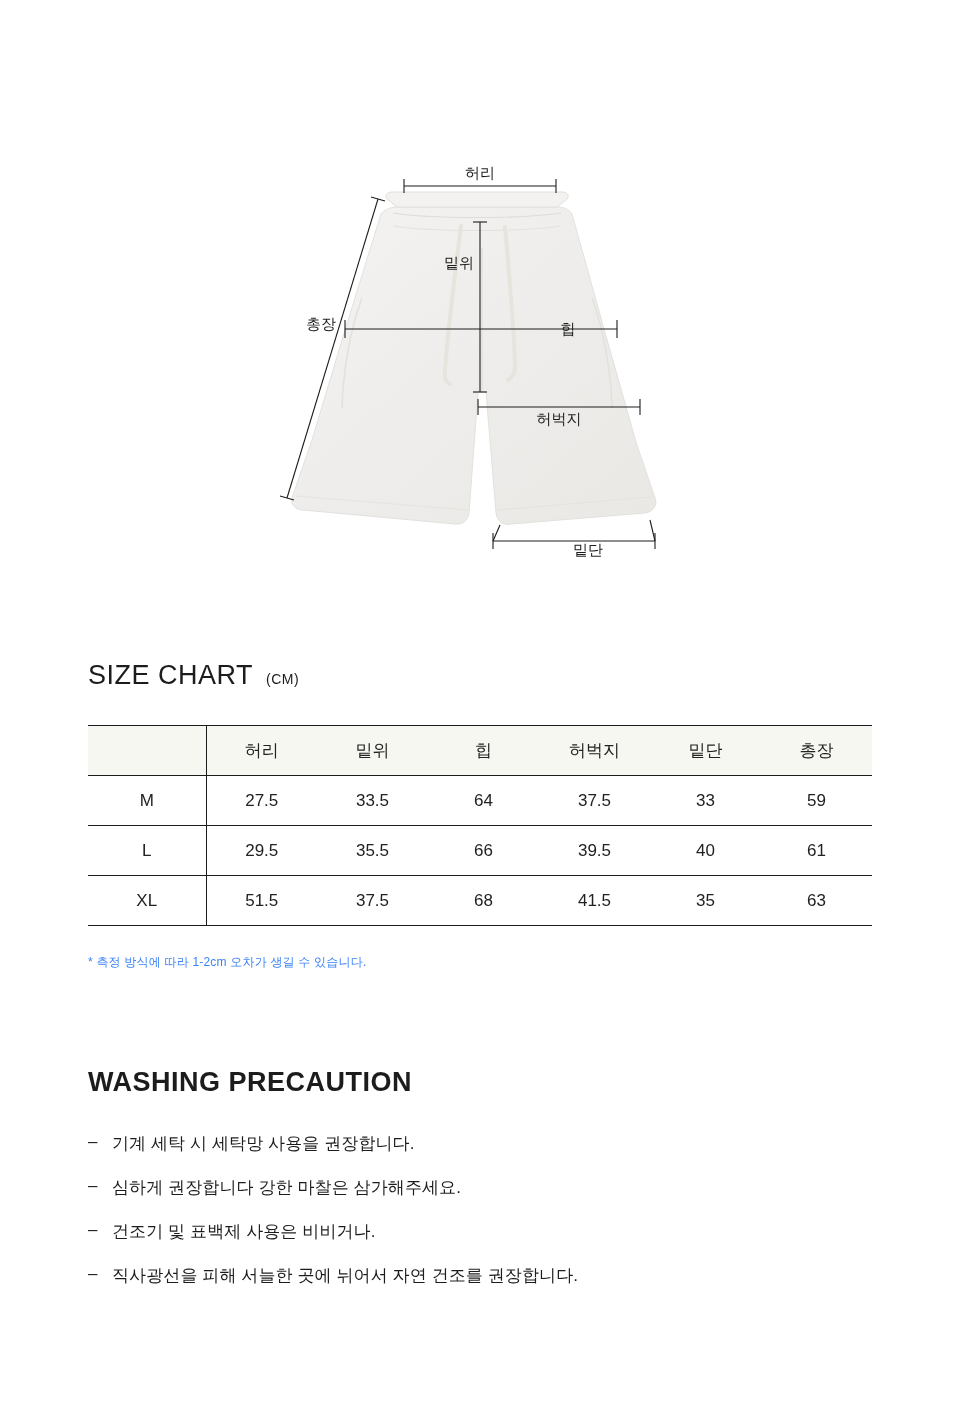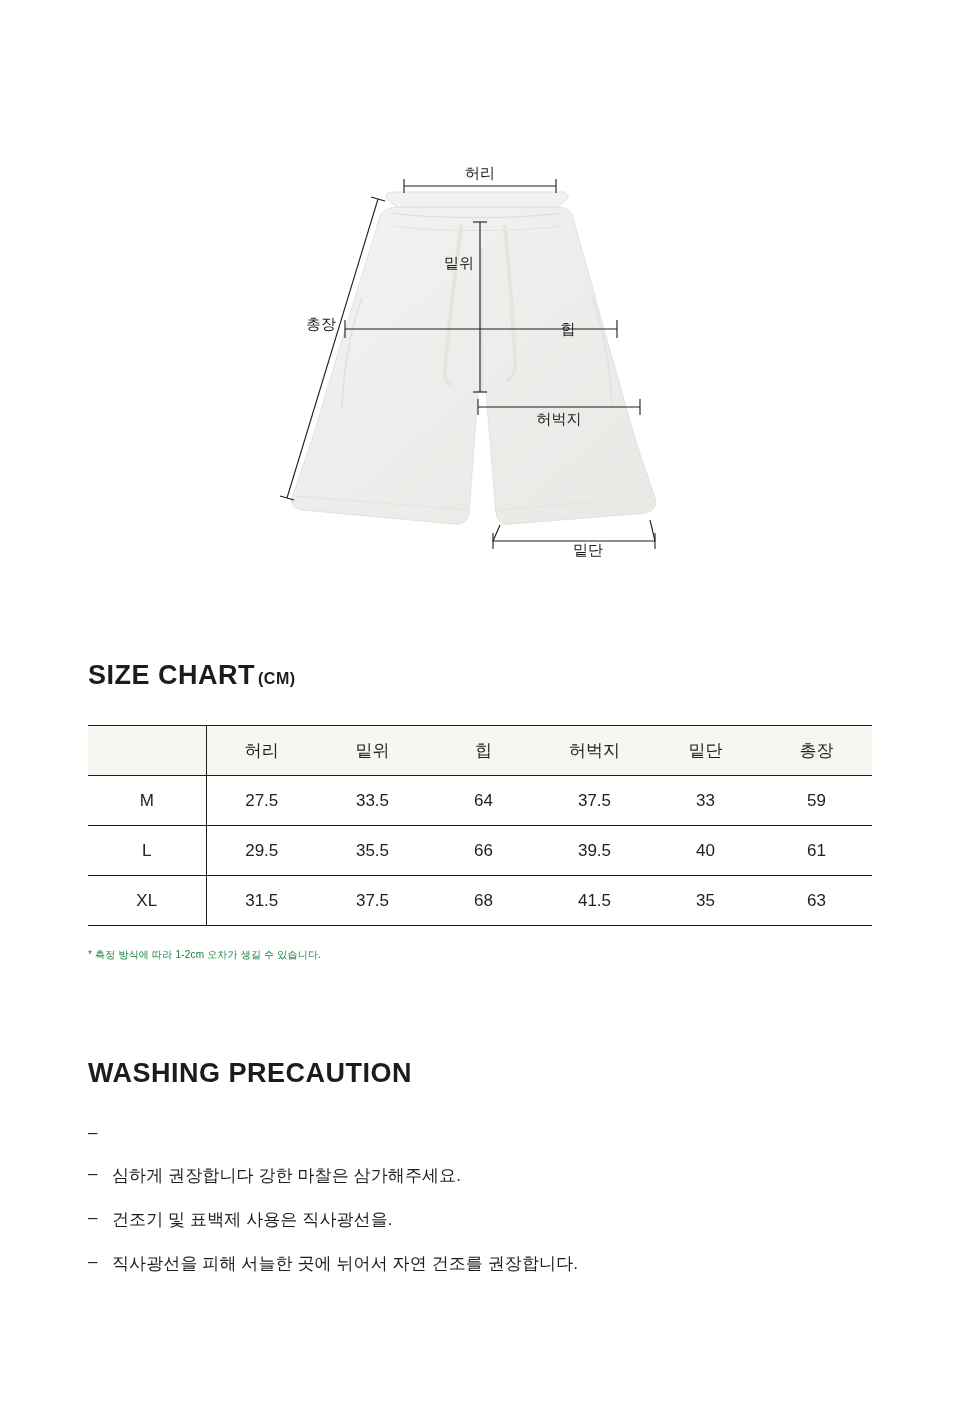--- a/index.html
+++ b/index.html
@@ -30,28 +30,28 @@
 
   
   .section {
     padding: 0 88px;
     box-sizing: border-box;
   }
   .size-chart-heading {
     font-size: 27px;
     letter-spacing: 0.5px;
     color: #1c1c1c;
-    font-weight: 700;
+    font-weight: 400;
     margin: 0 0 34px 0;
     display: flex;
     align-items: baseline;
   }
   .size-chart-heading .unit {
-    font-size: 16px;
-    margin-left: 3px;
+    font-size: 14px;
+    margin-left: 13px;
     letter-spacing: 0.5px;
   }
 
   table.size-table {
     border-collapse: collapse;
     width: 784px;
     table-layout: fixed;
   }
   table.size-table th,
   table.size-table td {
@@ -74,23 +74,23 @@
   }
   table.size-table tbody td.rowlabel {
     border-right: 1px solid #1c1c1c;
   }
   table.size-table thead th.corner {
     border-right: 1px solid #1c1c1c;
   }
   table.size-table col.c0 { width: 118px; }
 
   .note {
-    margin-top: 22px;
-    font-size: 10px;
-    color: #15803d;
+    margin-top: 28px;
+    font-size: 12px;
+    color: #3b82f6;
     letter-spacing: 0.2px;
   }
 
   
   .washing {
     margin-top: 96px;
   }
   .washing-heading {
     font-size: 27px;
     letter-spacing: 0.5px;
@@ -248,45 +248,46 @@
         <td class="rowlabel">L</td>
         <td>29.5</td>
         <td>35.5</td>
         <td>66</td>
         <td>39.5</td>
         <td>40</td>
         <td>61</td>
       </tr>
       <tr>
         <td class="rowlabel">XL</td>
-        <td>31.5</td>
+        <td>51.5</td>
         <td>37.5</td>
         <td>68</td>
         <td>41.5</td>
         <td>35</td>
         <td>63</td>
       </tr>
     </tbody>
   </table>
 
   <div class="note">* 측정 방식에 따라 1-2cm 오차가 생길 수 있습니다.</div>
 
   <div class="washing">
     <h2 class="washing-heading">WASHING PRECAUTION</h2>
     <ul class="washing-list">
       <li>
         <span class="dash">–</span>
+        <span>기계 세탁 시 세탁망 사용을 권장합니다.</span>
       </li>
       <li>
         <span class="dash">–</span>
         <span>심하게 권장합니다 강한 마찰은 삼가해주세요.</span>
       </li>
       <li>
         <span class="dash">–</span>
-        <span>건조기 및 표백제 사용은 직사광선을.</span>
+        <span>건조기 및 표백제 사용은 비비거나.</span>
       </li>
       <li>
         <span class="dash">–</span>
         <span>직사광선을 피해 서늘한 곳에 뉘어서 자연 건조를 권장합니다.</span>
       </li>
     </ul>
   </div>
 </div>
 
 </body></html>

